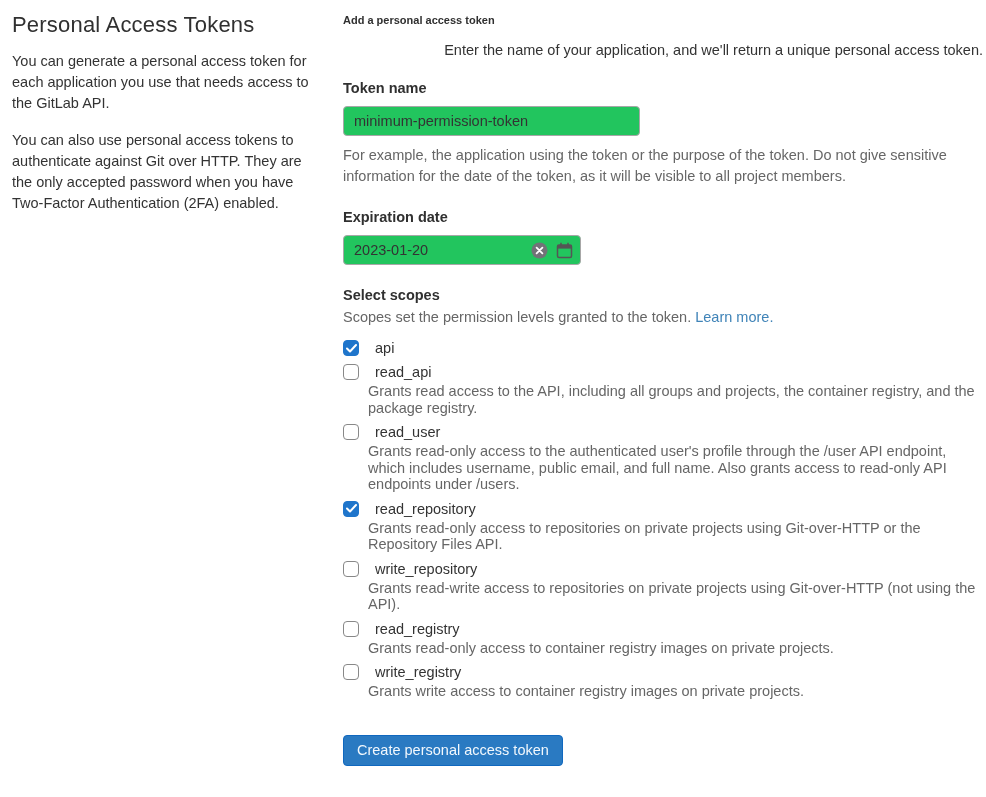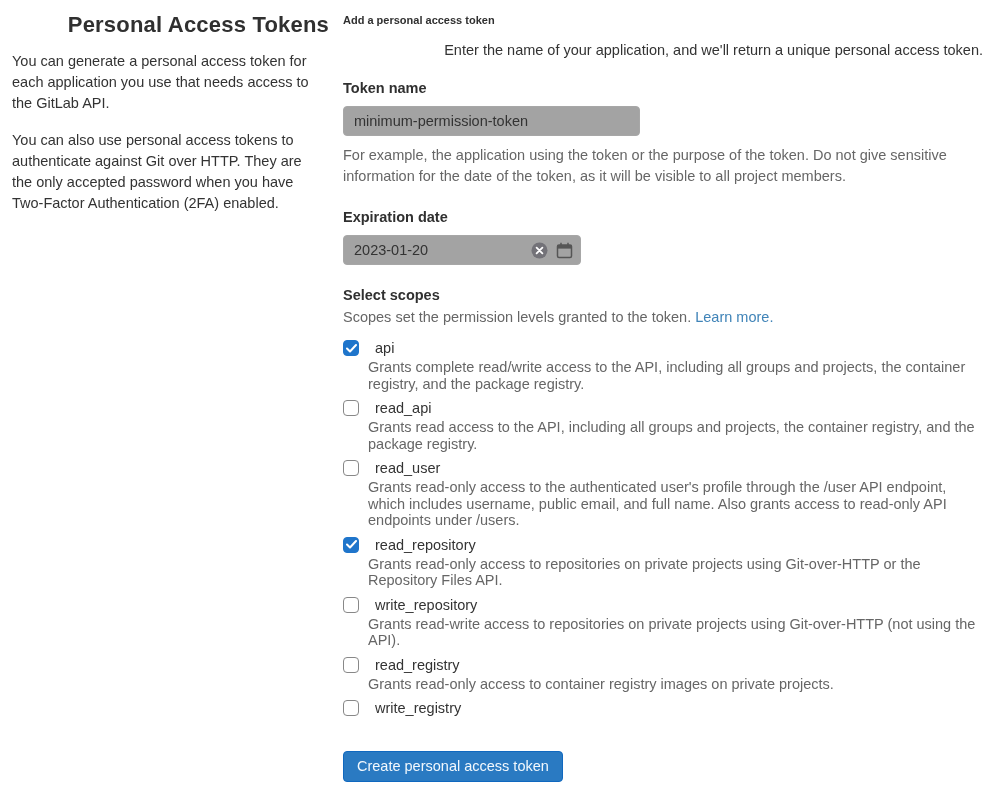--- a/index.html
+++ b/index.html
@@ -12,25 +12,24 @@
   }
   .page {
     display: flex;
     width: 986px;
     padding: 12px 0 0 12px;
   }
   
   .left-col { width: 331px; padding-right: 14px; flex-shrink: 0; }
   .page-title {
     font-size: 22px;
-    font-weight: bold;
+    font-weight: normal;
     color: #303030;
     margin-bottom: 13px;
     letter-spacing: 0.2px;
-    text-align: right;
   }
   .left-col p {
     font-size: 14.5px;
     line-height: 21px;
     color: #333333;
     margin-bottom: 16px;
     max-width: 312px;
   }
   
   .right-col { width: 640px; padding-top: 2px; }
@@ -56,21 +55,21 @@
   .text-input {
     display: block;
     width: 297px;
     height: 30px;
     border: 1px solid #a7a7a7;
     border-radius: 4px;
     padding: 0 10px;
     font-family: "Liberation Sans", sans-serif;
     font-size: 14.5px;
     color: #333333;
-    background: #a3a3a3;
+    background: #22c55e;
     outline: none;
   }
   .help-text {
     font-size: 14.5px;
     line-height: 21px;
     color: #666666;
     margin-top: 9px;
     max-width: 630px;
   }
   .field-block { margin-bottom: 22px; }
@@ -205,21 +204,20 @@
       <div>
   <div class="scope-item">
     <div class="scope-head">
       <span class="scope-checkbox checked">
         <svg width="11" height="9" viewBox="0 0 11 9">
           <path d="M1 4.5 L4 7.5 L10 1" fill="none" stroke="#ffffff" stroke-width="2" stroke-linecap="round" stroke-linejoin="round"></path>
         </svg>
       </span>
       <span class="scope-label">api</span>
     </div>
-    <p class="scope-desc">Grants complete read/write access to the API, including all groups and projects, the container registry, and the package registry.</p>
   </div>
 
   <div class="scope-item">
     <div class="scope-head">
       <span class="scope-checkbox">
         
       </span>
       <span class="scope-label">read_api</span>
     </div>
     <p class="scope-desc">Grants read access to the API, including all groups and projects, the container registry, and the package registry.</p>
@@ -267,19 +265,20 @@
     <p class="scope-desc">Grants read-only access to container registry images on private projects.</p>
   </div>
 
   <div class="scope-item">
     <div class="scope-head">
       <span class="scope-checkbox">
         
       </span>
       <span class="scope-label">write_registry</span>
     </div>
+    <p class="scope-desc">Grants write access to container registry images on private projects.</p>
   </div>
 </div>
     </div>
 
     <button class="submit-btn">Create personal access token</button>
   </div>
 </div>
 
 </body></html>

